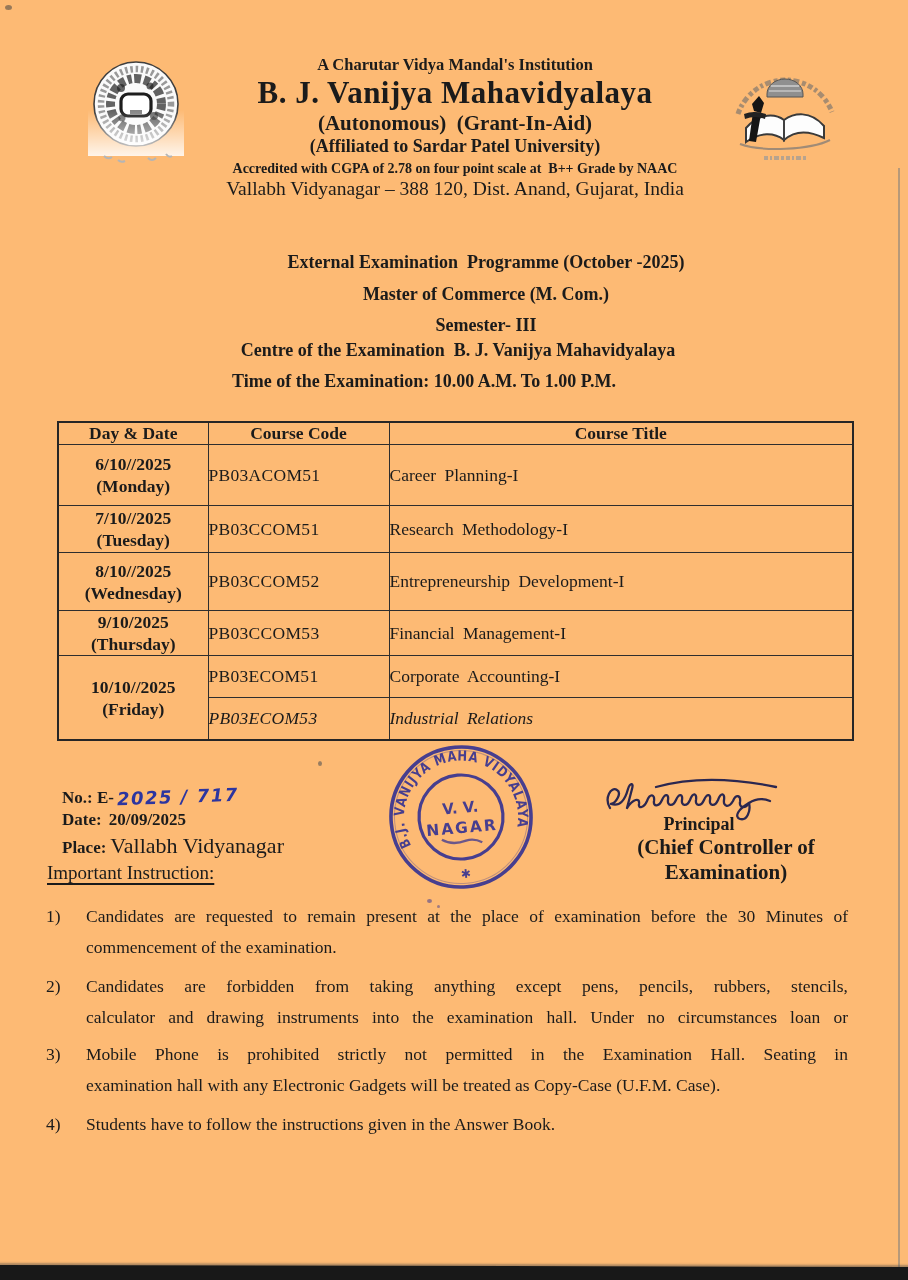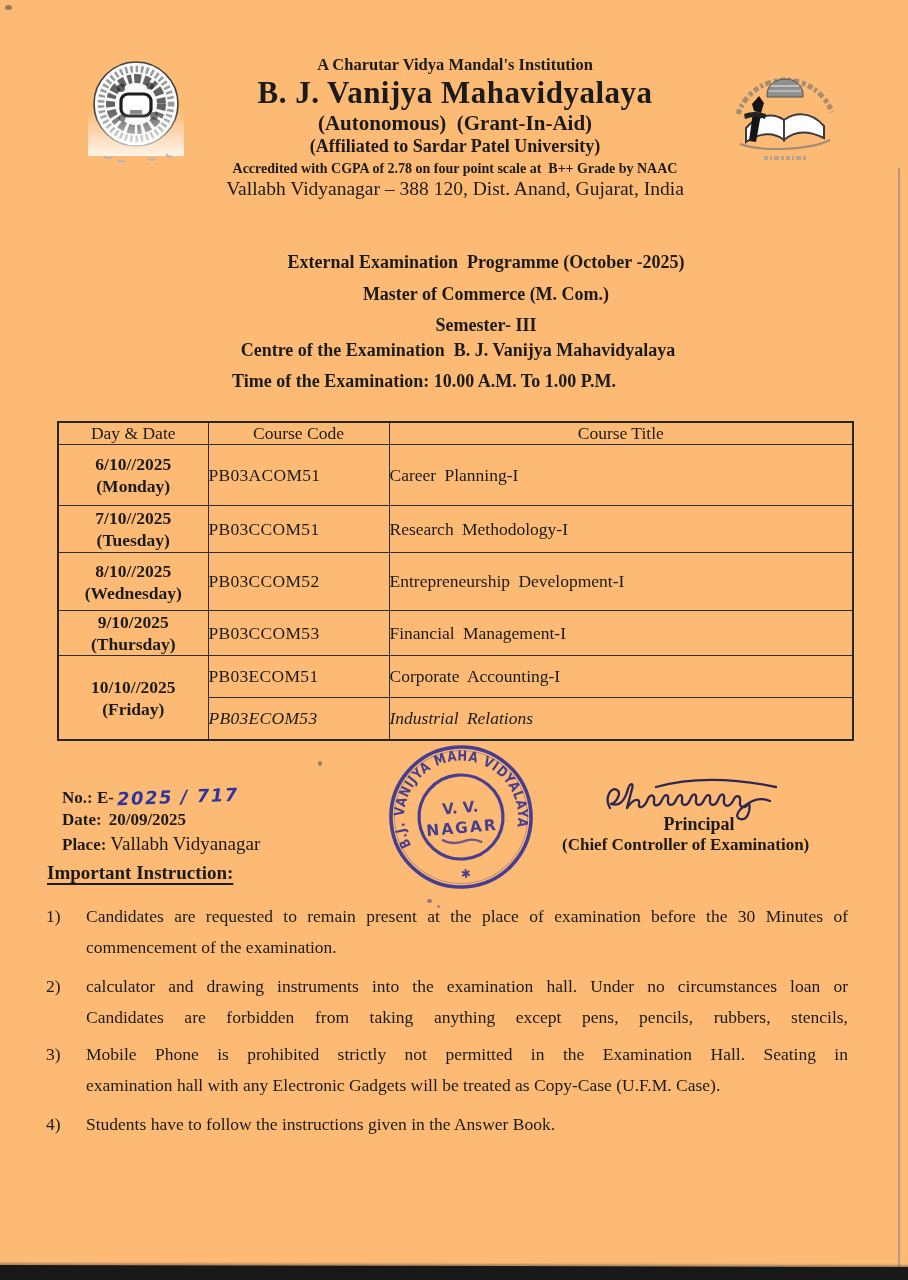--- a/index.html
+++ b/index.html
@@ -27,44 +27,44 @@
   .p-course   { top:284px; }
   .p-semester { top:315px; }
   .p-centre   { top:340px; transform:translateX(-28px); }
   .p-time     { top:371px; transform:translateX(-62px); }
 
   
   table.schedule { position:absolute; left:57px; top:421px; width:797px;
                    border-collapse:collapse; table-layout:fixed;
                    border:2.2px solid #262626; }
   .schedule th, .schedule td { border:1.5px solid #2e2e2e; padding:0; }
-  .schedule th { font-size:17.5px; font-weight:normal; height:21px; text-align:center; }
+  .schedule th { font-size:17.5px; font-weight:bold; height:21px; text-align:center; }
   .date-cell  { text-align:center; font-weight:bold; font-size:17.5px; line-height:22px; vertical-align:middle; }
   .code-cell  { padding-left:17px; font-size:17.5px; vertical-align:middle; letter-spacing:.3px; }
   .title-cell { padding-left:12px; font-size:17.5px; vertical-align:middle; word-spacing:4px; }
   tr.r0 td { height:60px; } tr.r1 td { height:46px; } tr.r2 td { height:57px; }
   tr.r3 td { height:44px; } tr.r4 td { height:41px; } tr.r5 td { height:41px;font-style:italic; }
 
   
   .ref-line   { position:absolute; left:62px; top:786px; font-size:17px; font-weight:bold; }
   .hand-ink   { display:inline-block; font-family:"DejaVu Sans", sans-serif; font-style:italic;
                 font-weight:bold; color:#2c35a0; font-size:18px; letter-spacing:1.5px;
                 transform:rotate(-2.2deg); margin-left:3px; }
   .date-line  { position:absolute; left:62px; top:810px; font-size:17px; font-weight:bold; }
   .date-line .val { margin-left:7px; }
   .place-line { position:absolute; left:62px; top:833px; font-size:17px; }
   .place-line .lbl { font-weight:bold; }
-  .place-line .val { margin-left:4px; font-size:19px; }
-  .instr-heading { position:absolute; left:47px; top:862px; font-size:19px; font-weight:bold;
+  .place-line .val { margin-left:4px; font-size:22px; }
+  .instr-heading { position:absolute; left:47px; top:862px; font-size:19px; font-weight:normal;
                    text-decoration:underline; text-underline-offset:4px; text-decoration-thickness:2px; }
 
   .principal-title { position:absolute; left:594px; top:814px; width:210px; text-align:center;
                      font-size:18px; font-weight:bold; }
-  .principal-desig { position:absolute; left:562px; top:835px; width:274px; text-align:left;
-                     font-size:17px; font-weight:bold; }
+  .principal-desig { position:absolute; left:589px; top:835px; width:274px; text-align:center;
+                     font-size:21px; font-weight:bold; }
 
   
   .instructions { position:absolute; left:46px; top:901px; width:802px; }
   .instr-item { display:flex; }
   .i1 { margin-bottom:8px; } .i2 { margin-bottom:6px; } .i3 { margin-bottom:8px; }
   .instr-num  { width:40px; flex:none; font-size:17.5px; line-height:31px; }
   .instr-text { flex:1; font-size:17.5px; }
   .instr-text div { line-height:31px; }
   .jl { text-align-last:justify; }
 
@@ -242,22 +242,22 @@
     <div class="instr-item i1">
       <span class="instr-num">1)</span>
       <div class="instr-text">
         <div class="jl">Candidates are requested to remain present at the place of examination before the 30 Minutes of</div>
         <div>commencement of the examination.</div>
       </div>
     </div>
     <div class="instr-item i2">
       <span class="instr-num">2)</span>
       <div class="instr-text">
+        <div class="jl">Candidates are forbidden from taking anything except pens, pencils, rubbers, stencils,</div>
         <div class="jl">calculator and drawing instruments into the examination hall. Under no circumstances loan or</div>
-        <div class="jl">Candidates are forbidden from taking anything except pens, pencils, rubbers, stencils,</div>
       </div>
     </div>
     <div class="instr-item i3">
       <span class="instr-num">3)</span>
       <div class="instr-text">
         <div class="jl">Mobile Phone is prohibited strictly not permitted in the Examination Hall. Seating in</div>
         <div>examination hall with any Electronic Gadgets will be treated as Copy-Case (U.F.M. Case).</div>
       </div>
     </div>
     <div class="instr-item">

